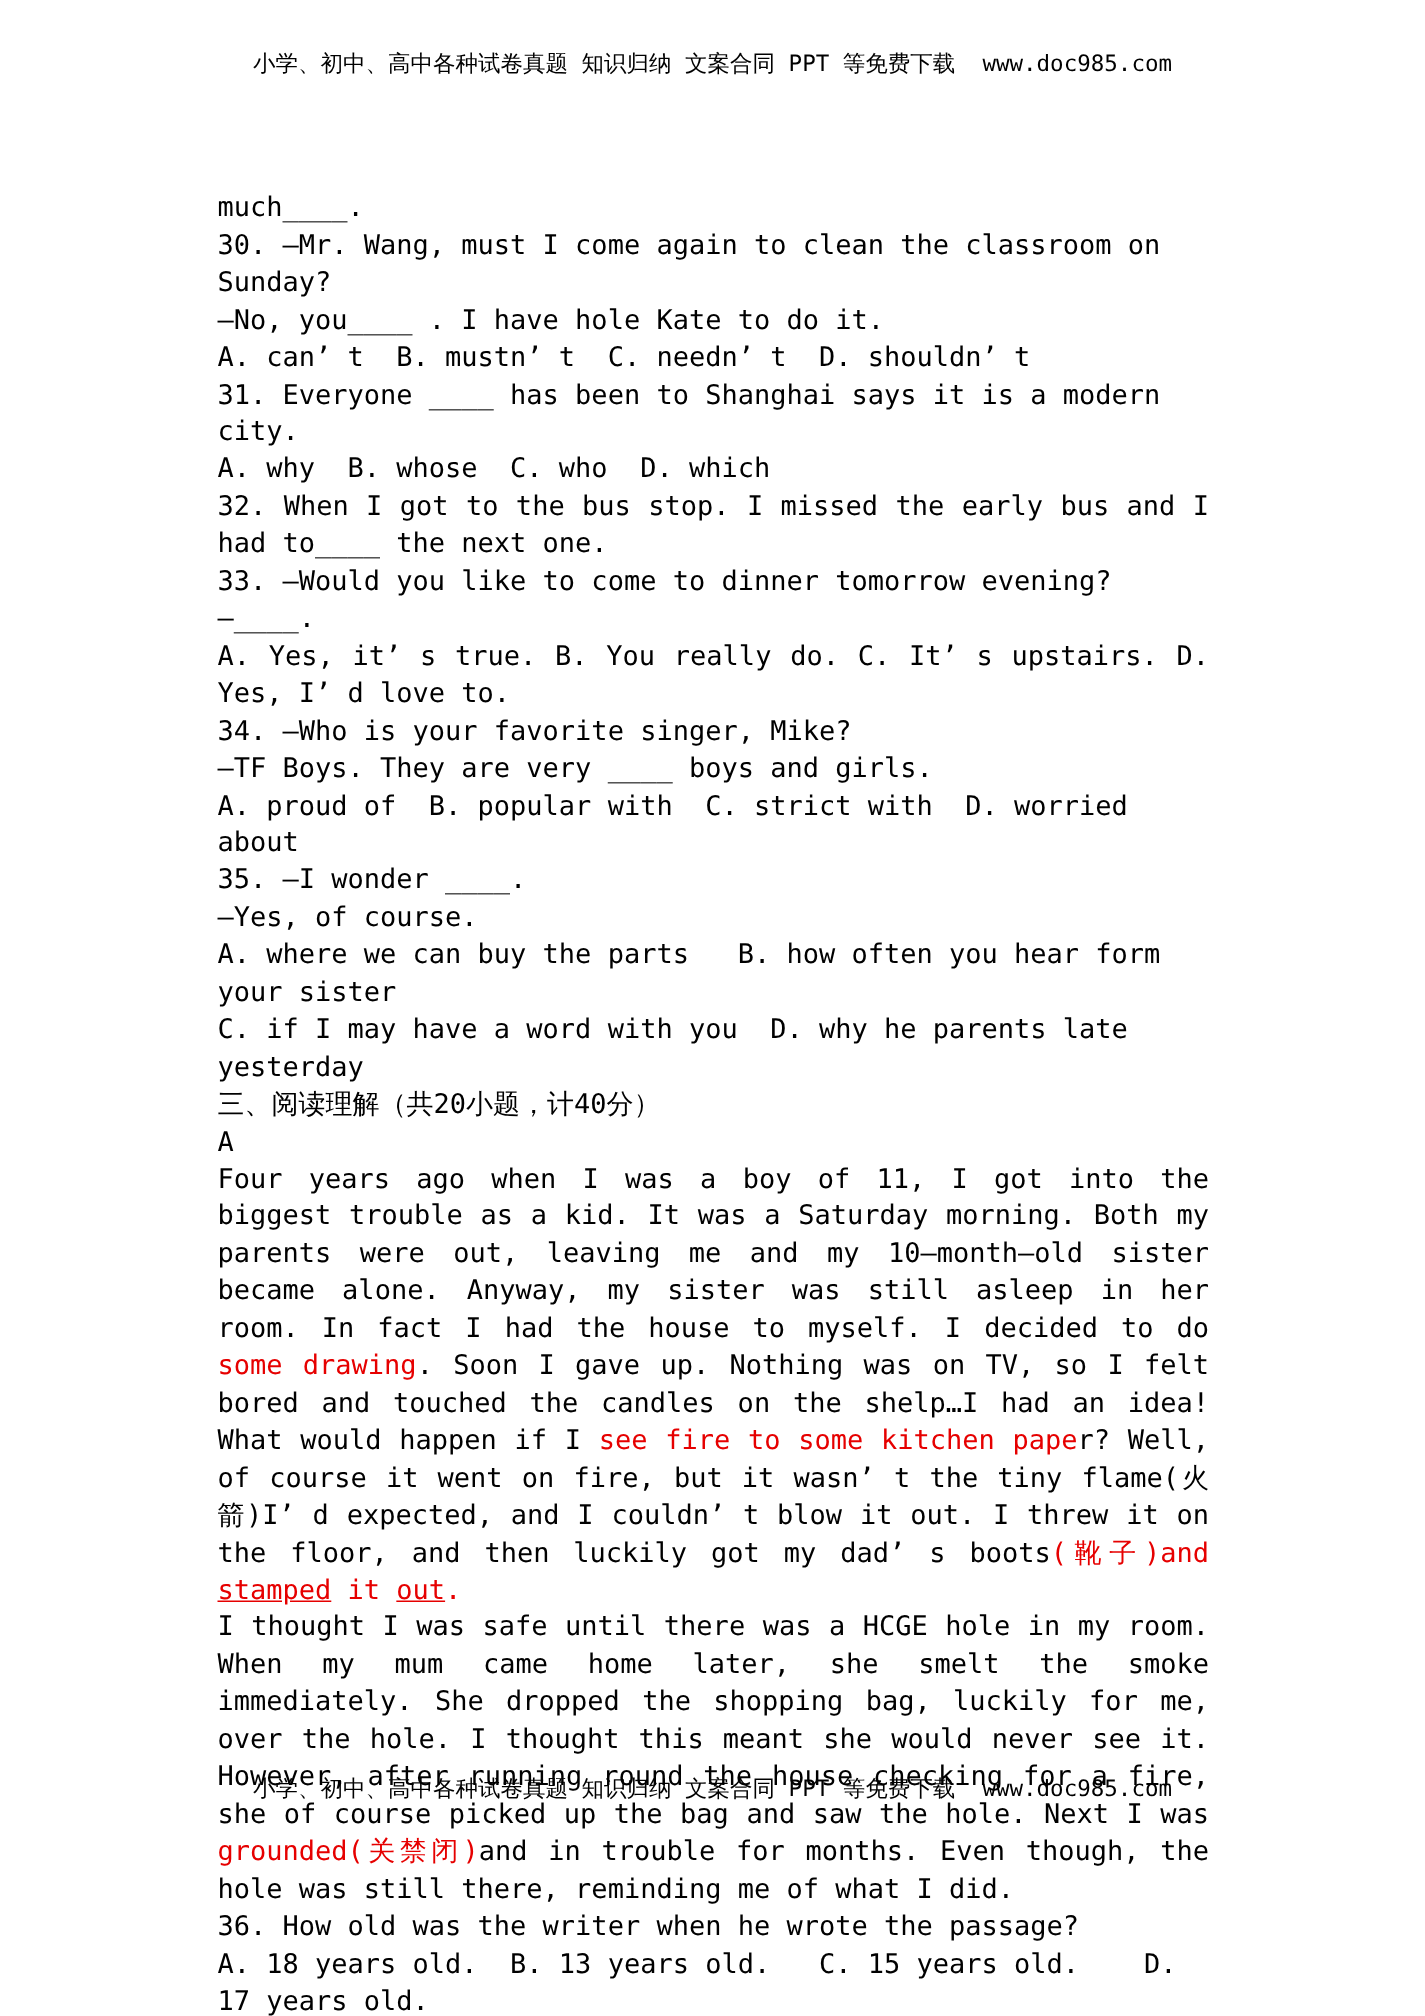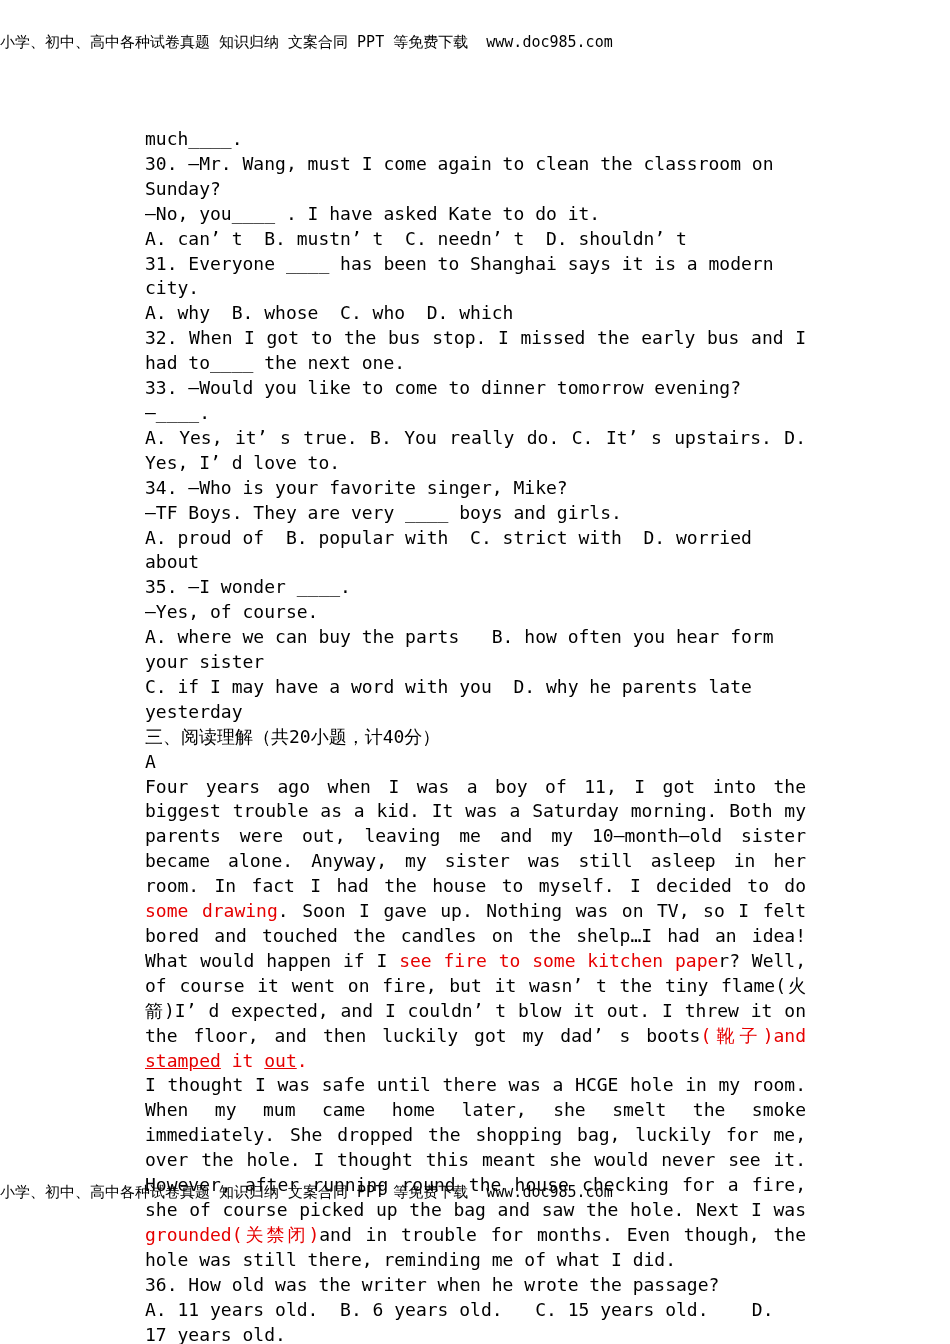--- a/index.html
+++ b/index.html
@@ -4,21 +4,21 @@
 <style>
   html,body{margin:0;padding:0;}
   body{
     width:950px;height:1344px;
     background:#ffffff;color:#000000;
     font-family:"DejaVu Sans Mono", monospace;
     position:relative;overflow:hidden;
   }
   .banner{
     position:absolute;left:0;width:950px;
-    text-align:left;font-size:15px;line-height:18px;
+    text-align:center;font-size:15px;line-height:18px;
     white-space:pre-wrap;
   }
   .banner.top{top:33px;}
   .banner.bottom{top:1183px;}
   .banner a{color:#000;text-decoration:none;}
   .content{
     position:absolute;top:127px;left:145px;width:661px;
     font-size:18px;line-height:24.9px;
   }
   .content p{margin:0;white-space:pre-wrap;}
@@ -26,36 +26,36 @@
   .seg-u{text-decoration:underline;}
 </style>
 </head>
 <body>
 
 <div class="banner top"><span>小学、初中、高中各种试卷真题 知识归纳 文案合同 PPT 等免费下载  </span><a href="#">www.doc985.com</a></div>
 
 <div class="content" id="content">
     <p><span>much____.</span></p>
     <p><span>30. —Mr. Wang, must I come again to clean the classroom on Sunday?</span></p>
-    <p><span>—No, you____ . I have asked Kate to do it.</span></p>
+    <p><span>—No, you____ . I have hole Kate to do it.</span></p>
     <p><span>A. can’ t  B. mustn’ t  C. needn’ t  D. shouldn’ t</span></p>
     <p><span>31. Everyone ____ has been to Shanghai says it is a modern city.</span></p>
     <p><span>A. why  B. whose  C. who  D. which</span></p>
     <p class="justify"><span>32. When I got to the bus stop. I missed the early bus and I had to____ the next one.</span></p>
     <p><span>33. —Would you like to come to dinner tomorrow evening?</span></p>
     <p><span>—____.</span></p>
     <p class="justify"><span>A. Yes, it’ s true.  B. You really do.  C. It’ s upstairs.   D. Yes, I’ d love to.</span></p>
     <p><span>34. —Who is your favorite singer, Mike?</span></p>
     <p><span>—TF Boys. They are very ____ boys and girls.</span></p>
     <p><span>A. proud of  B. popular with  C. strict with  D. worried about</span></p>
     <p><span>35. —I wonder ____.</span></p>
     <p><span>—Yes, of course.</span></p>
     <p><span>A. where we can buy the parts   B. how often you hear form your sister</span></p>
     <p><span>C. if I may have a word with you  D. why he parents late yesterday</span></p>
     <p><span>三、阅读理解（共20小题，计40分）</span></p>
     <p><span>A</span></p>
     <p class="justify"><span>Four years ago when I was a boy of 11, I got into the biggest trouble as a kid. It was a Saturday morning. Both my parents were out, leaving me and my 10—month—old sister became alone. Anyway, my sister was still asleep in her room. In fact I had the house to myself. I decided to do </span><span style="color: rgb(230, 0, 0);">some drawing</span><span>. Soon I gave up. Nothing was on TV, so I felt bored and touched the candles on the shelp…I had an idea! What would happen if I </span><span style="color: rgb(230, 0, 0);">see fire to some kitchen pape</span><span>r? Well, of course it went on fire, but it wasn’ t the tiny flame(火箭)I’ d expected, and I couldn’ t blow it out. I threw it on the floor, and then luckily got my dad’ s boots</span><span style="color: rgb(230, 0, 0);">(靴子)and </span><span class="seg-u" style="color: rgb(230, 0, 0);">stamped</span><span style="color: rgb(230, 0, 0);"> it </span><span class="seg-u" style="color: rgb(230, 0, 0);">out</span><span style="color: rgb(230, 0, 0);">.</span></p>
     <p class="justify"><span>I thought I was safe until there was a HCGE hole in my room. When my mum came home later, she smelt the smoke immediately. She dropped the shopping bag, luckily for me, over the hole. I thought this meant she would never see it. However, after running round the house checking for a fire, she of course picked up the bag and saw the hole. Next I was </span><span style="color: rgb(230, 0, 0);">grounded(关禁闭)</span><span>and in trouble for months. Even though, the hole was still there, reminding me of what I did.</span></p>
     <p><span>36. How old was the writer when he wrote the passage?</span></p>
-    <p><span>A. 11 years old.  B. 6 years old.   C. 15 years old.    D. 17 years old.</span></p>
+    <p><span>A. 18 years old.  B. 13 years old.   C. 15 years old.    D. 17 years old.</span></p>
   </div>
 
 <div class="banner bottom"><span>小学、初中、高中各种试卷真题 知识归纳 文案合同 PPT 等免费下载  </span><a href="#">www.doc985.com</a></div>
 
 </body></html>

